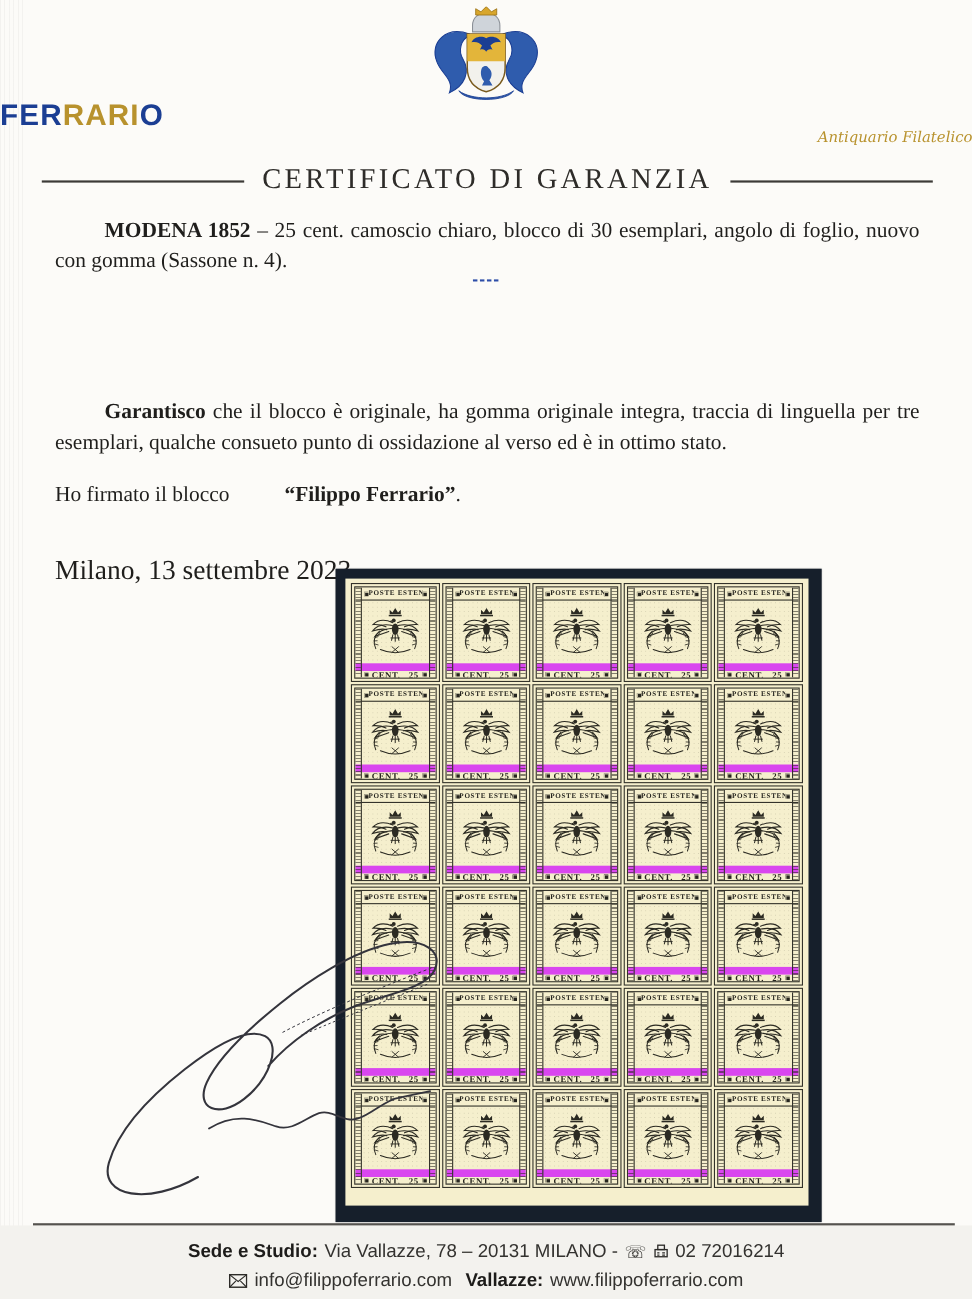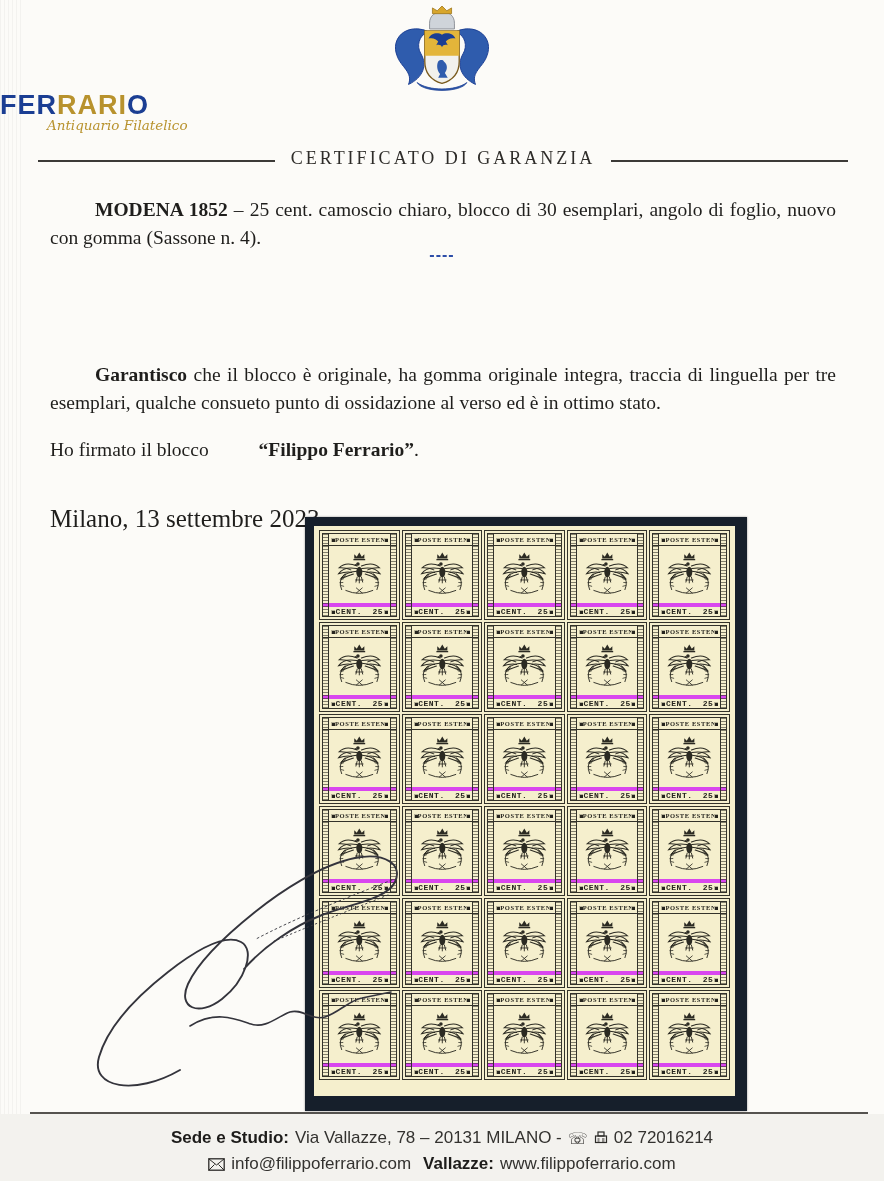--- a/index.html
+++ b/index.html
@@ -18,33 +18,33 @@
   
   .crest { position:absolute; top:6px; left:50%; transform:translateX(-50%); }
   .wordmark {
     position:absolute; top:90px; left:0; right:0; text-align:left;
     font-family:"Liberation Sans", sans-serif; font-weight:bold;
     font-size:27px; letter-spacing:1px;
   }
   .wm-blue { color:var(--brand-blue,#1b3e93); }
   .wm-gold { color:var(--brand-gold,#b8922d); }
   .tagline {
-    position:absolute; top:117px; left:0; right:0; text-align:left;
+    position:absolute; top:117px; left:0; right:0; text-align:right;
     font-family:"DejaVu Serif", serif; font-style:italic;
     font-size:13.5px; color:var(--brand-gold,#b8922d);padding-left:47px;
   }
 
   
   .heading-row {
     position:absolute; top:148px; left:38px; right:36px;
     display:flex; align-items:center;
   }
   .heading-rule { flex:1; border-top:2px solid #3c3a37; margin-top:4px; }
   .heading-text {
-    margin:0 16px; font-size:18px; letter-spacing:3px; color:#2e2c29;
+    margin:0 16px; font-size:26px; letter-spacing:3px; color:#2e2c29;
     white-space:nowrap; font-family:"Liberation Serif", serif;
   }
 
   
   .para {
     position:absolute; left:50px; width:786px;
     font-size:19.5px; line-height:1.42; text-align:justify;
   }
   .para b { font-weight:bold;margin-left:45px; }
   #p1 { top:196px; }
@@ -88,21 +88,21 @@
     background:repeating-linear-gradient(0deg, rgba(35,34,26,.55) 0 1px, transparent 1px 3px);
   }
   .stamp-inner::before { left:0; border-right:1px solid #33322a; }
   .stamp-inner::after  { right:0; border-left:1px solid #33322a; }
   .stamp-band {
     display:flex; align-items:center; justify-content:space-between;
     padding:0 8px; font-family:"Liberation Serif", serif; font-weight:bold;
     color:#26251f; flex:0 0 auto;
   }
   .band-top { height:12px; border-bottom:1px solid #33322a; font-size:6.5px; letter-spacing:.6px; }
-  .band-bottom { height:13px; border-top:4px solid #d946ef; font-size:8px; word-spacing:5px; letter-spacing:.5px;font-family:Liberation Mono, monospace; }
+  .band-bottom { height:13px; border-top:7px solid #d946ef; font-size:8px; word-spacing:5px; letter-spacing:.5px; }
   .band-sq { width:4px; height:4px; background:#26251f; box-shadow:inset 1px 1px 0 rgba(245,239,205,.7); flex:0 0 auto; }
   .band-label { flex:1; text-align:center; white-space:nowrap; overflow:hidden; }
   .stamp-center {
     flex:1; display:flex; align-items:center; justify-content:center; margin:0 6px;
     background-image:radial-gradient(rgba(40,39,30,.16) .5px, transparent .7px);
     background-size:4px 4px;
   }
   .stamp-center svg { width:100%; height:100%; }
 
   

